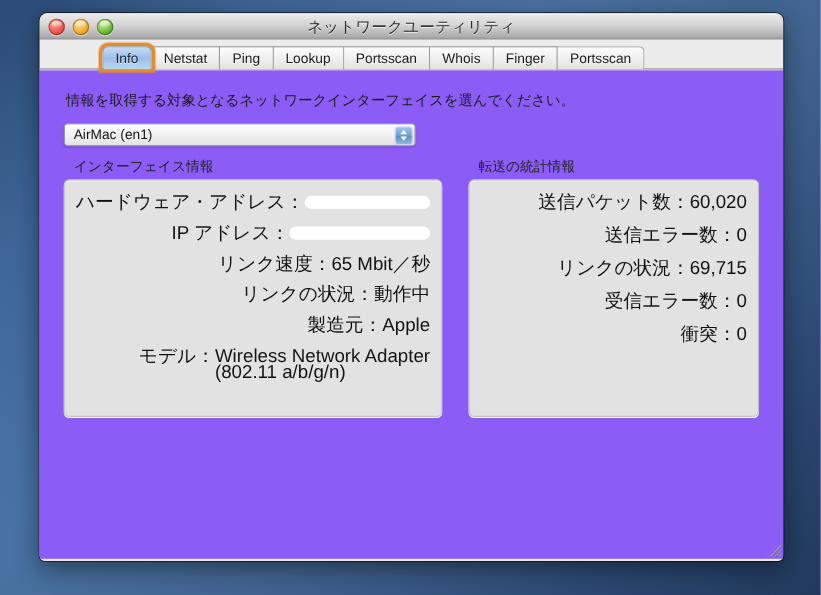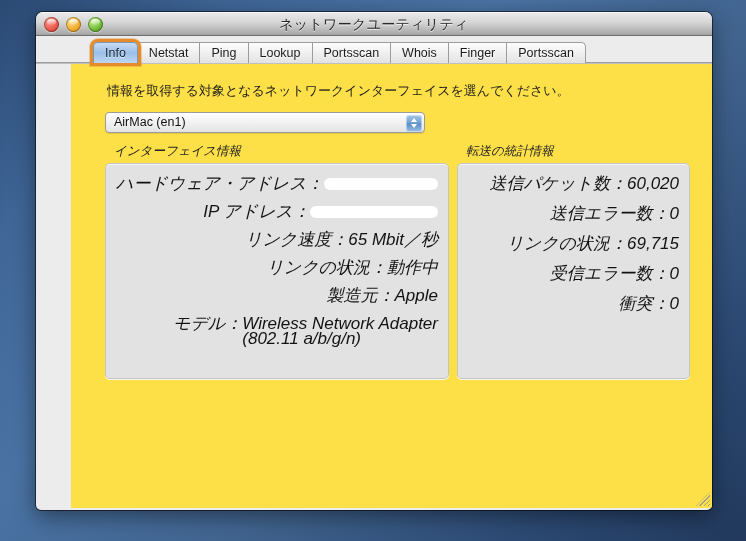--- a/index.html
+++ b/index.html
@@ -99,23 +99,22 @@
     box-shadow: 0 0 0 3px #e58b2a, 0 0 0 4px rgba(220,130,40,.35);
     border-radius: 5px 5px 0 0;
     z-index: 5;
     color: #0f2033;
   }
 
   
   .content {
     position: relative;
     height: 444px;
-    background: #fde047;
-    padding: 14px 22px 0 34px;
-    margin-left: 35px;
+    background: #8b5cf6;
+    padding: 14px 22px 0 22px;
   }
   .instruction {
     font-size: 13px;
     color: #1b1b1b;
     margin: 4px 0 12px 2px;
   }
 
   
   .popup {
     position: relative;
@@ -142,21 +141,21 @@
   }
   .arrow-up, .arrow-dn {
     width: 0; height: 0;
     border-left: 3.5px solid transparent;
     border-right: 3.5px solid transparent;
   }
   .arrow-up { border-bottom: 4px solid #fff; }
   .arrow-dn { border-top: 4px solid #fff; }
 
   
-  .groups { display: flex; gap: 8px; margin-top: 10px; font-style: italic; }
+  .groups { display: flex; gap: 24px; margin-top: 10px; }
   .group { position: relative; }
   .group.left  { width: 344px; }
   .group.right { width: 286px; }
   .group-label {
     font-size: 12.5px;
     color: #232323;
     padding-left: 9px;
     margin-bottom: 3px;
   }
   .group-box {

